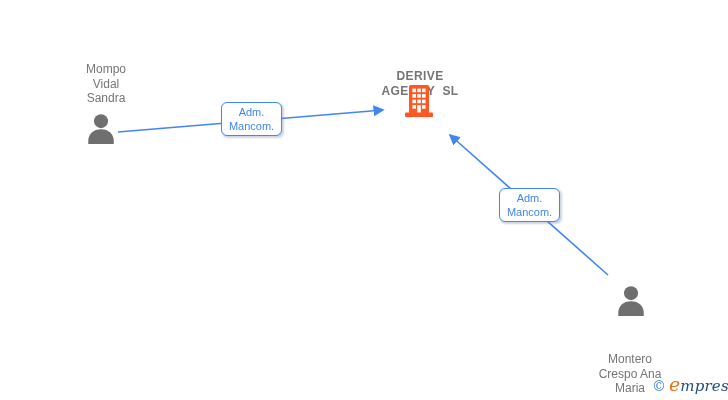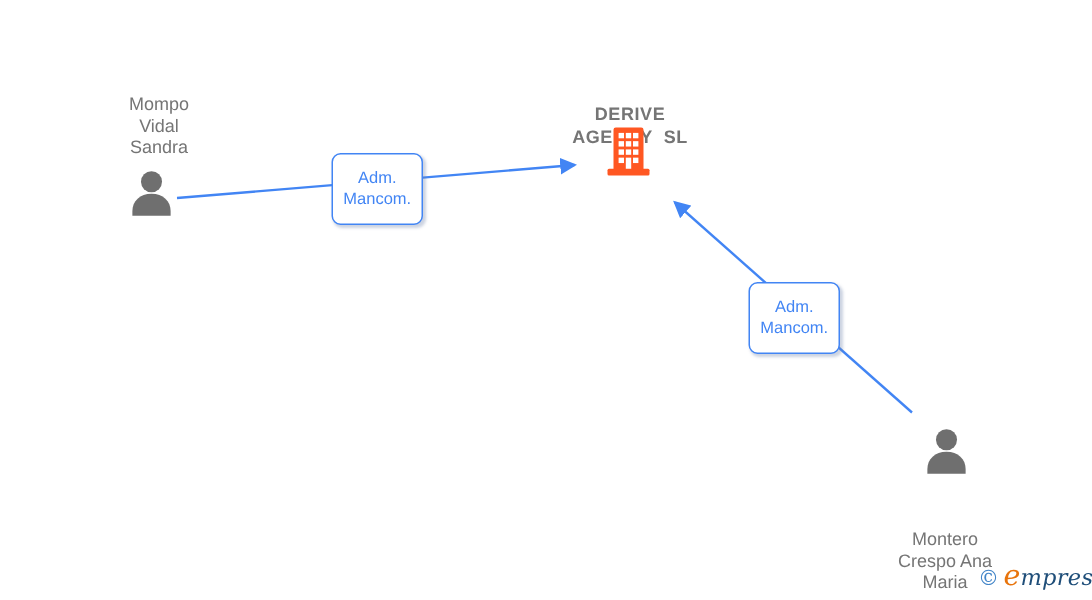--- a/index.html
+++ b/index.html
@@ -22,21 +22,21 @@
   .edge-line{stroke:var(--blue);stroke-width:1.6;fill:none;}
   .arrowhead{fill:var(--blue);}
   .node-label{
     position:absolute;white-space:pre;text-align:center;
     color:var(--gray-text);font-size:12px;line-height:14.5px;
   }
   .company-label{
     font-weight:bold;font-size:12px;letter-spacing:.4px;line-height:15px;
   }
   .edge-label{
-    position:absolute;width:61px;height:48px;box-sizing:border-box;
+    position:absolute;width:61px;height:34px;box-sizing:border-box;
     display:flex;align-items:center;justify-content:center;
     white-space:pre;text-align:center;
     background:#ffffff;border:1.5px solid var(--blue);border-radius:6px;
     color:var(--blue);font-size:11px;line-height:14px;
     box-shadow:1.5px 1.5px 2px rgba(110,130,170,.35);
   }
   .icon-wrap{position:absolute;}
   .person-icon-svg{fill:var(--gray-icon);display:block;}
   .building-body{fill:var(--orange);}
   .building-window{fill:#ffffff;}

